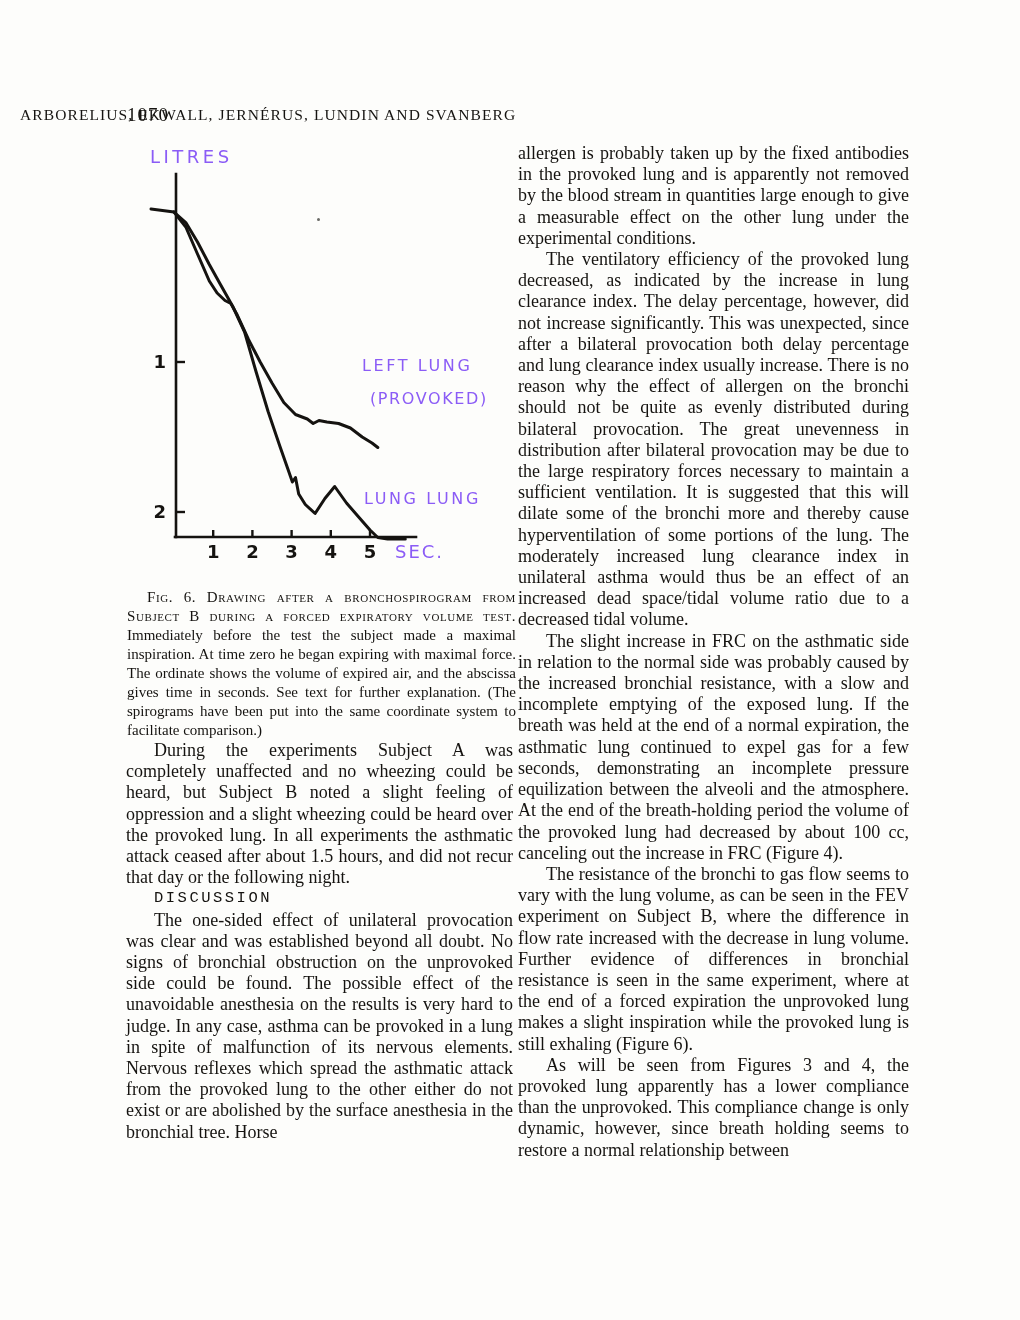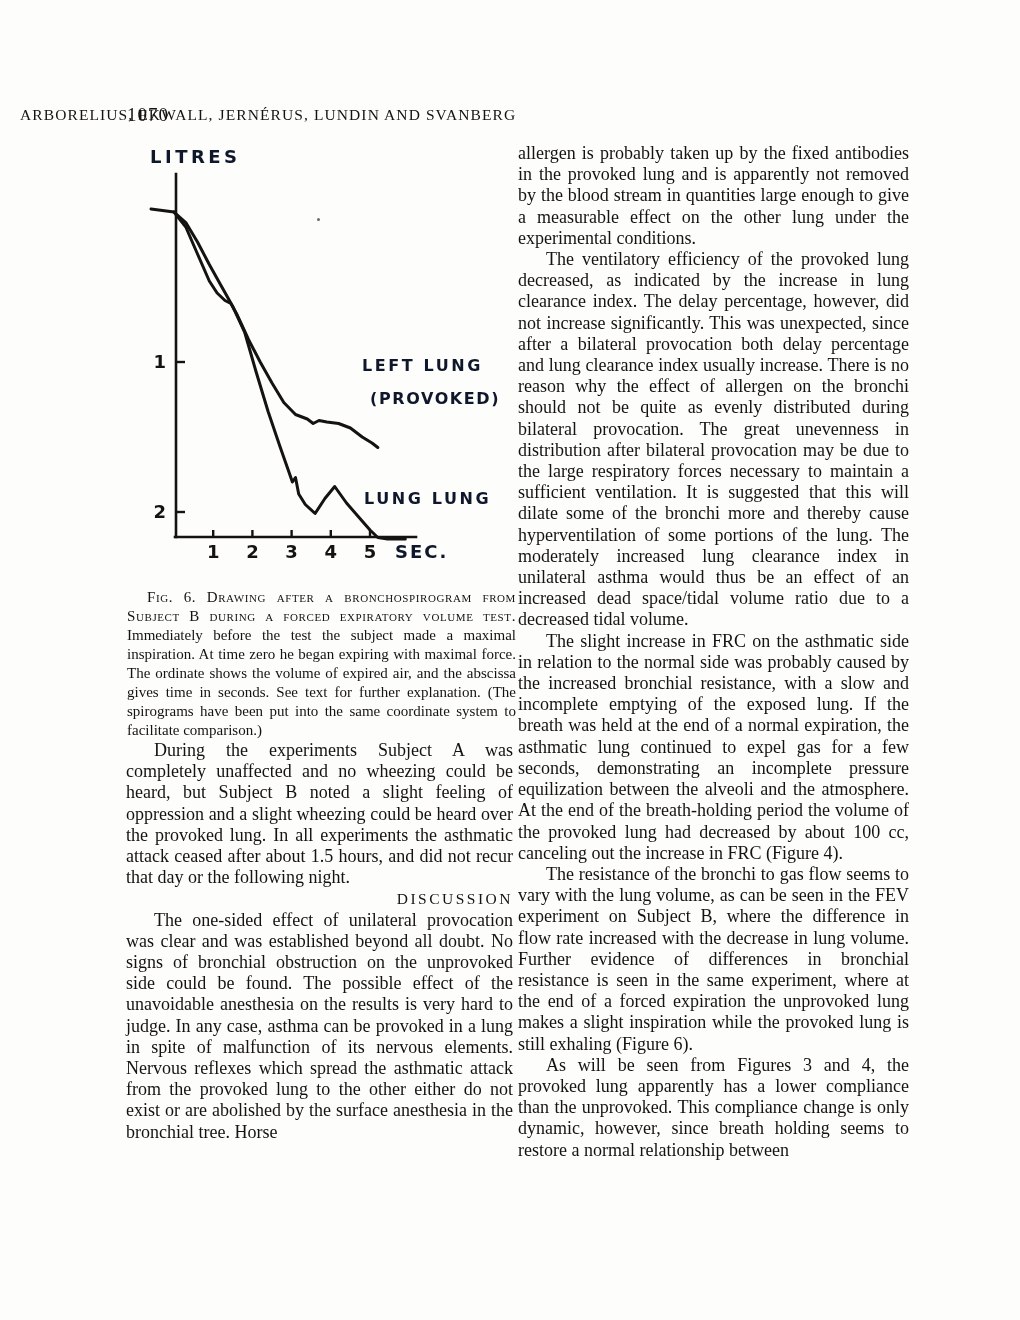--- a/index.html
+++ b/index.html
@@ -13,43 +13,43 @@
   
   .page-number{left:127px;top:104px;font-size:19px;letter-spacing:1px;}
   .running-head{left:20px;top:106px;width:1000px;text-align:left;
     font-size:15.5px;font-weight:normal;letter-spacing:1.1px;}
   
   .figure{left:138px;top:142px;width:380px;height:430px;}
   .figure svg{position:absolute;left:0;top:0;}
   .axis{stroke:#151310;stroke-width:2.6;stroke-linecap:square;}
   .tickline{stroke:#151310;stroke-width:2.4;}
   .curve{fill:none;stroke:#151310;stroke-width:3;stroke-linejoin:round;stroke-linecap:round;}
-  .figlabel{position:absolute;font-family:"DejaVu Sans",sans-serif;font-weight:bold;color:#0f172a;}
+  .figlabel{position:absolute;font-family:"DejaVu Sans",sans-serif;font-weight:normal;color:#8b5cf6;}
   .litres{left:12px;top:4px;font-size:18px;letter-spacing:3.5px;}
   .ll1{left:224px;top:214px;font-size:16px;letter-spacing:2.6px;}
   .ll2{left:232px;top:247px;font-size:16px;letter-spacing:1.6px;}
   .rl{left:226px;top:347px;font-size:16px;letter-spacing:2.6px;}
   .sec{left:257px;top:399px;font-size:18px;letter-spacing:2px;}
   .xtick{position:absolute;top:399px;width:24px;margin-left:-12px;text-align:center;
     font-family:"DejaVu Sans",sans-serif;font-weight:bold;font-size:18px;}
   .ytick{position:absolute;left:2px;width:26px;text-align:right;
     font-family:"DejaVu Sans",sans-serif;font-weight:bold;font-size:18px;}
   .speck{left:317px;top:218px;width:3px;height:3px;background:#6a6a66;border-radius:50%;}
   
   .caption{left:127px;top:573px;width:389px;font-size:15px;line-height:19px;
     text-align:justify;text-indent:20px;}
   .caption .sc{font-variant:small-caps;letter-spacing:0.6px;}
   
   .col{font-size:18px;line-height:21.2px;text-align:justify;}
   .col p{margin:0;text-indent:28px;}
   .col p.noindent{text-indent:0;}
   .col-left{left:126px;top:740px;width:387px;}
   .col-right{left:518px;top:143px;width:391px;}
-  .discussion{margin:24px 0 21px 0;text-align:right;text-indent:0;
-    font-size:15.5px;letter-spacing:2.5px;}
+  .discussion{margin:24px 0 21px 0;text-align:left;text-indent:0;
+    font-size:15.5px;letter-spacing:2.5px;font-family:Liberation Mono, monospace;}
 </style>
 </head>
 <body>
 
 <div class="abs page-number">1070</div>
 <div class="abs running-head">ARBORELIUS, EKWALL, JERNÉRUS, LUNDIN AND SVANBERG</div>
 
 <div class="abs figure">
   <svg id="fig-svg" width="380" height="430" viewBox="0 0 380 430">
     <line class="axis" x1="38" y1="32" x2="38" y2="395"></line>

